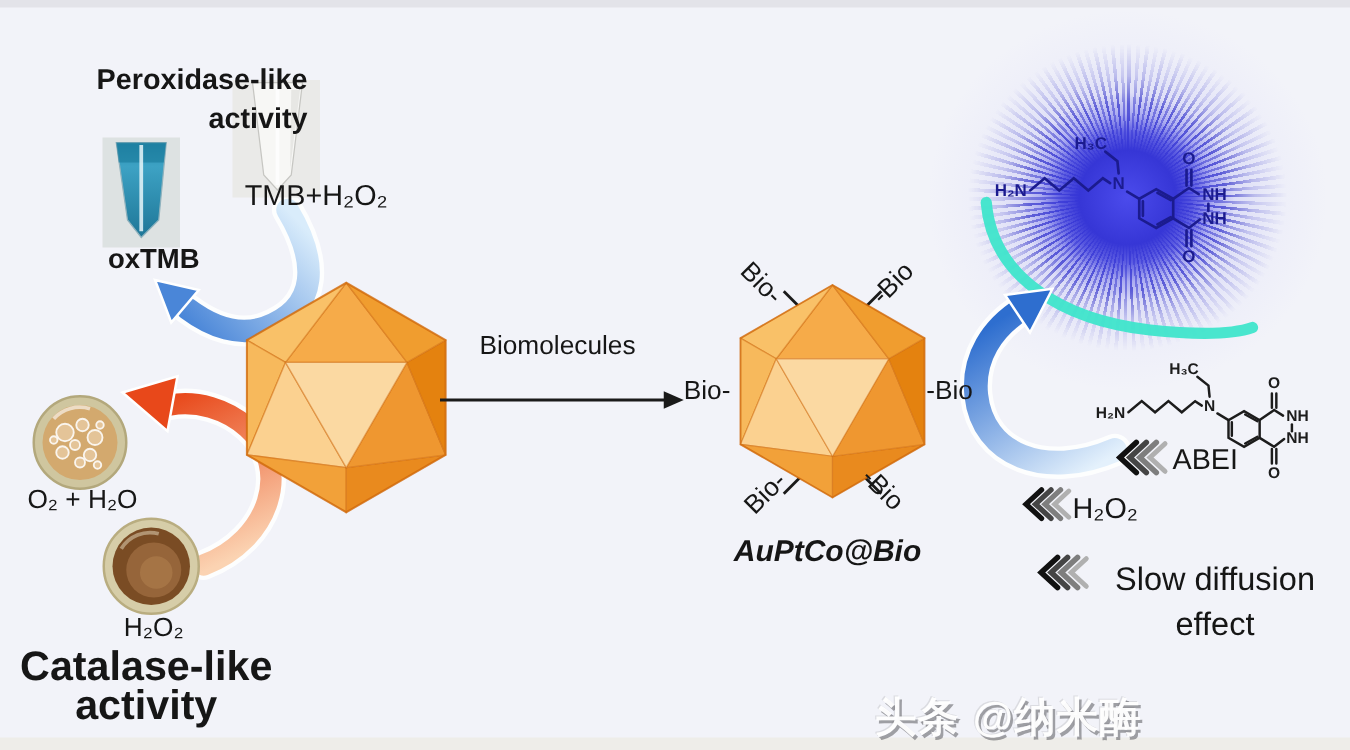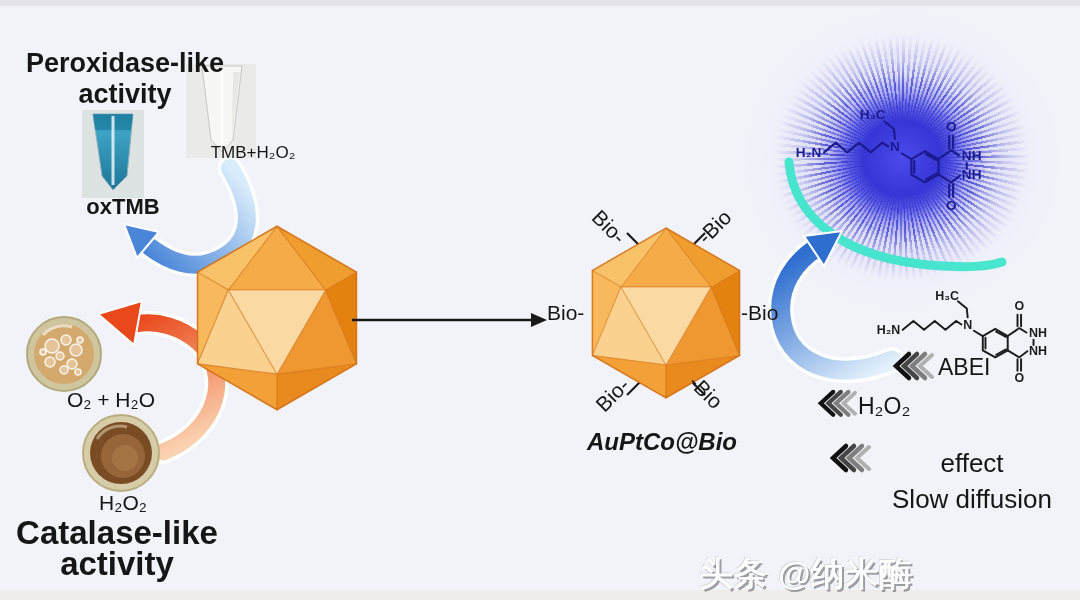--- a/index.html
+++ b/index.html
@@ -192,54 +192,55 @@
 
     <g transform="translate(121,453)">
       <circle r="38" fill="#d6cda8" stroke="#b9ad80" stroke-width="2"></circle>
       <circle r="31" fill="#7a4c24"></circle>
       <circle cx="2" cy="3" r="22" fill="#96653a"></circle>
       <circle cx="4" cy="5" r="13" fill="#a97848" opacity="0.8"></circle>
       <path d="M -24 -14 A 27 27 0 0 1 6 -26" fill="none" stroke="#e8dcc0" stroke-width="3" opacity="0.5"></path>
     </g>
   </svg>
 
-  <div class="txt lbl center bold" style="left:4px;top:48px;width:242px;font-size:27px;line-height:31px;">
+  <div class="txt lbl center bold" style="left:4px;top:48px;width:242px;font-size:23px;line-height:31px;text-align:right;">
     <div>Peroxidase-like</div>
     <div>activity</div>
   </div>
 
-  <div class="txt lbl center" style="left:183px;top:143px;width:140px;font-size:17px;">TMB+H₂O₂</div>
+  <div class="txt lbl center" style="left:183px;top:143px;width:140px;font-size:23px;">TMB+H₂O₂</div>
   <div class="txt lbl center" style="left:63px;top:194px;width:120px;font-size:22px;font-weight:bold;">oxTMB</div>
 
-  <div class="txt lbl center" style="left:0px;top:388px;width:132px;font-size:21px;padding-left:45px;">O₂ + H₂O</div>
+  <div class="txt lbl center" style="left:0px;top:388px;width:132px;font-size:21px;">O₂ + H₂O</div>
   <div class="txt lbl center" style="left:63px;top:491px;width:120px;font-size:21px;">H₂O₂</div>
 
   <div class="txt lbl center bold" style="left:4px;top:517px;width:226px;font-size:33px;line-height:31px;">
     <div>Catalase-like</div>
     <div>activity</div>
   </div>
 
 
   <div class="txt lbl center" style="left:344px;top:265px;width:204px;font-size:21px;line-height:23px;">
+    <div>Biomolecules</div>
   </div>
 
   <div class="txt lbl bio" style="left:547px;top:301px;">Bio-</div>
   <div class="txt lbl bio" style="left:741px;top:301px;">-Bio</div>
   <div class="txt lbl bio rot45" style="left:590px;top:215px;">Bio-</div>
   <div class="txt lbl bio rotm45" style="left:696px;top:215px;">-Bio</div>
   <div class="txt lbl bio rotm45" style="left:594px;top:383px;">Bio-</div>
   <div class="txt lbl bio rot45" style="left:687px;top:380px;">-Bio</div>
 
   <div class="txt lbl center bold" style="left:532px;top:428px;width:260px;font-size:24px;font-style:italic;">AuPtCo@Bio</div>
 
   <div class="txt lbl center bold" style="left:740px;top:14px;width:330px;font-size:27px;line-height:30px;">
   </div>
 
   <div class="txt lbl" style="left:938px;top:354px;font-size:23px;">ABEI</div>
   <div class="txt lbl" style="left:858px;top:393px;font-size:23px;">H₂O₂</div>
 
   <div class="txt lbl center" style="left:872px;top:445px;width:200px;font-size:26px;line-height:36px;">
+    <div>Slow diffusion</div>
     <div>effect</div>
-    <div>Slow diffusion</div>
   </div>
 
   <div class="watermark">头条 @纳米酶Nanozymes</div>
 </div>
 
 </body></html>

